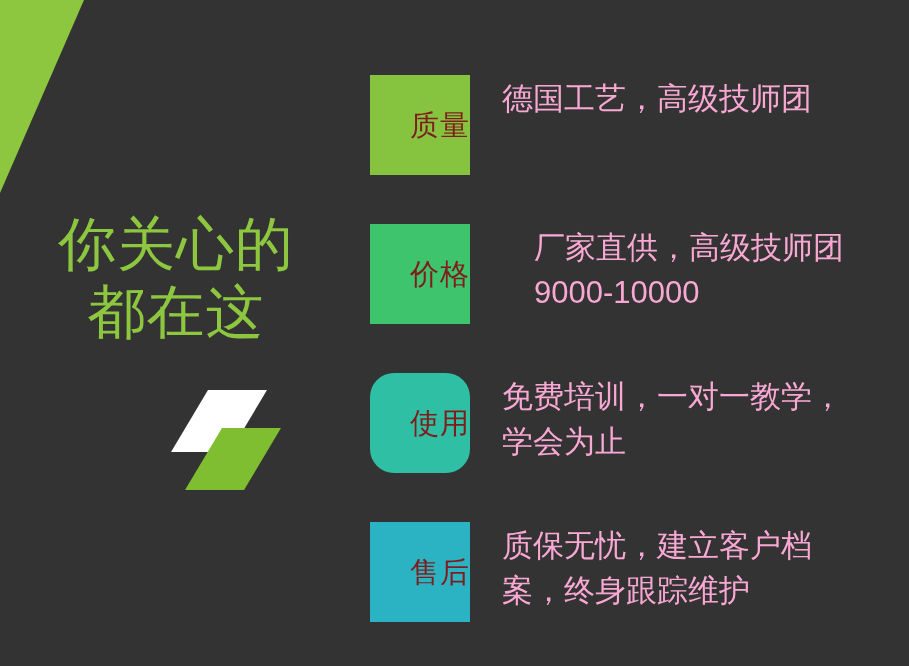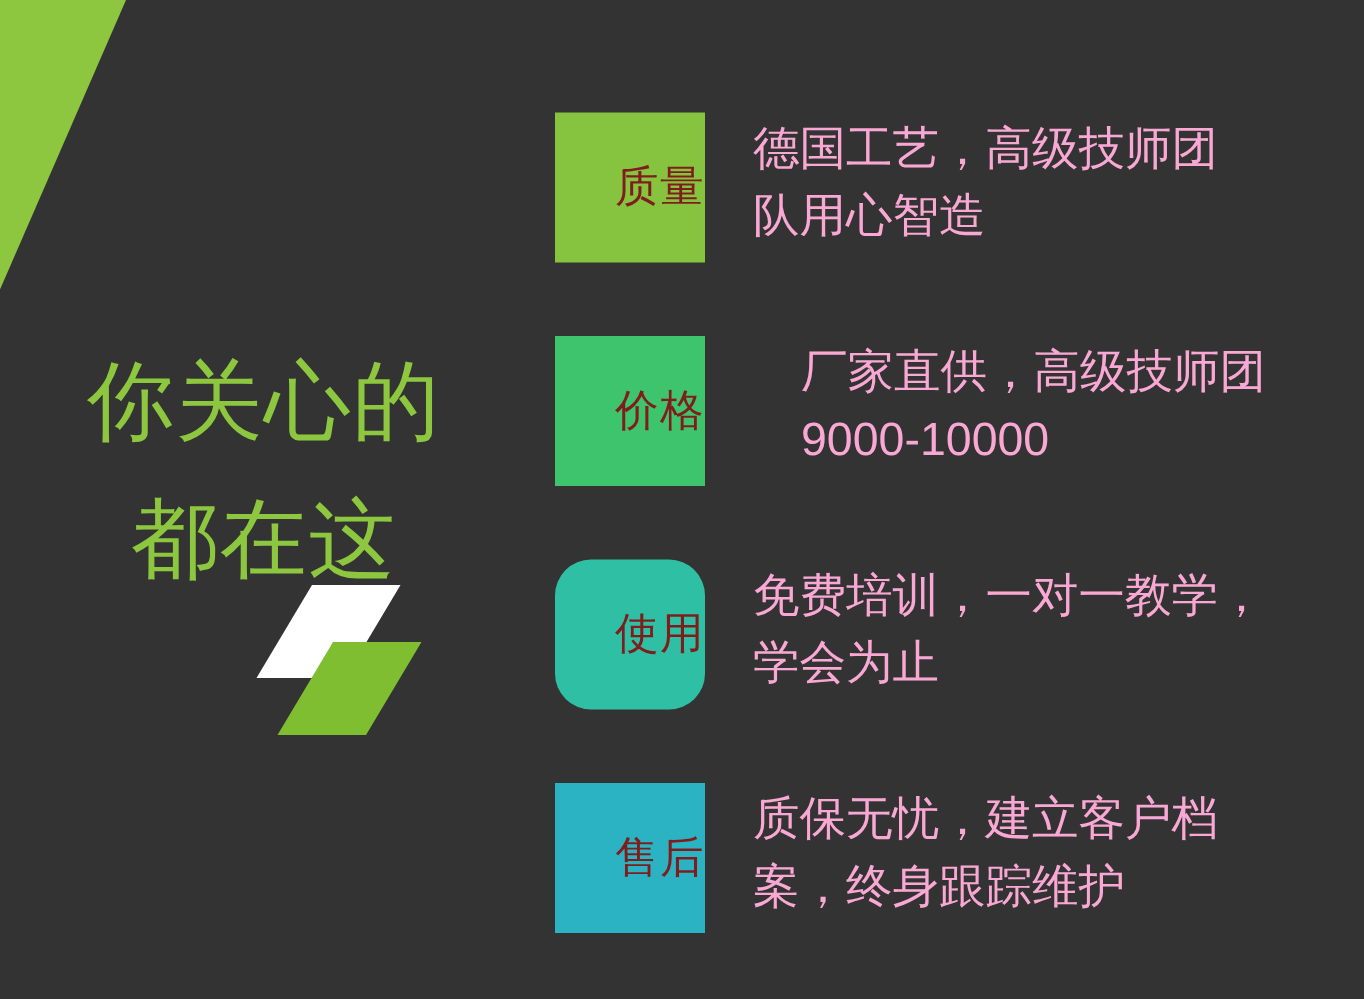--- a/index.html
+++ b/index.html
@@ -53,21 +53,20 @@
     text-align: center;
     color: #8dc63f;
     font-size: 58px;
     line-height: 68px;
     font-weight: normal;
     letter-spacing: 1px;
     white-space: nowrap;
   }
   .headline-line {
     display: block;
-    margin-top: 24px;
   }
 
   
   .logo-mark {
     position: absolute;
     left: 168px;
     top: 386px;
     width: 116px;
     height: 108px;
   }
@@ -153,21 +152,20 @@
   </div>
 
   <div class="features">
 
     <div class="feature-row r0">
       <div class="badge" style="background:#86c440;">
         <span>质量</span>
       </div>
       <div class="feature-text">
         <span class="l">德国工艺，高级技师团</span>
-        <span class="l">队用心智造</span>
       </div>
     </div>
 
     <div class="feature-row r1">
       <div class="badge" style="background:#3ec46d;">
         <span>价格</span>
       </div>
       <div class="feature-text">
         <span class="l">厂家直供，高级技师团</span>
         <span class="l">9000-10000</span>

